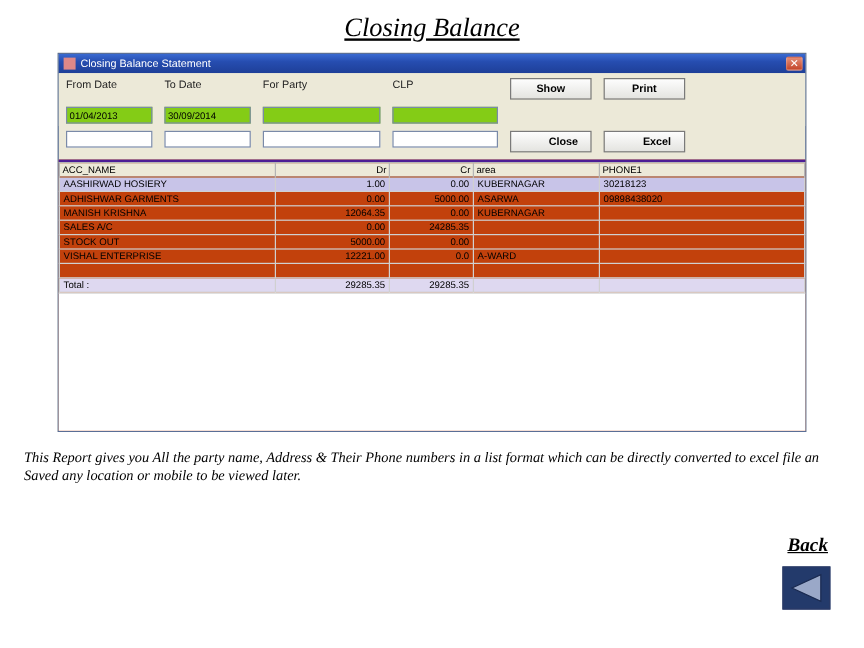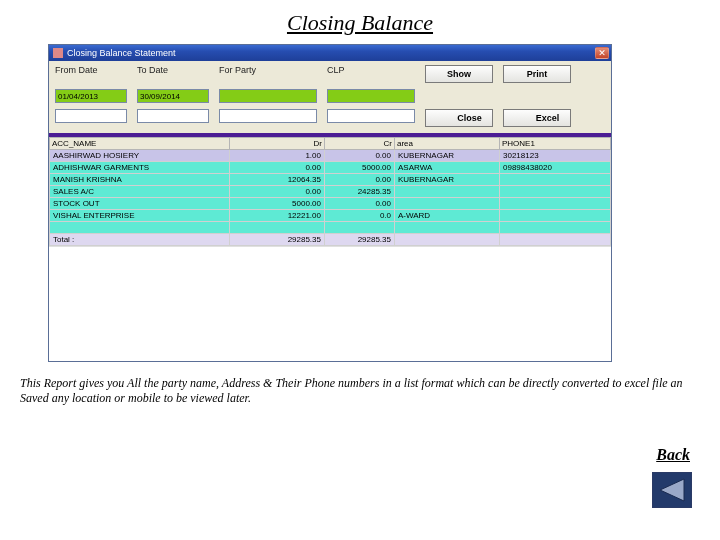--- a/index.html
+++ b/index.html
@@ -14,21 +14,21 @@
   .page-title {
     text-align: center;
     font-size: 22px;
     font-style: italic;
     font-weight: normal;
     text-decoration: underline;
     padding: 10px 0 8px 0;
   }
   .app-window {
     margin: 0 48px;
-    width: 564px;
+    width: 624px;
     border: 1px solid #5a6e96;
     font-family: Tahoma, Arial, sans-serif;
     font-size: 9px;
     background: #ece9d8;
   }
   .titlebar {
     height: 16px;
     background: linear-gradient(#3a6ad1, #264db0 40%, #1e3f98);
     color: #fff;
     display: flex;
@@ -88,22 +88,22 @@
   .row2 .btn {
     height:18px;
     border:1px solid #7a7a7a;
     background:linear-gradient(#fdfdfd,#e4e4e0);
     font-size:9px; font-weight:bold;
     display:flex; align-items:center; justify-content:center;
     cursor:pointer;
     padding-left:21px;
   }
   .grid-area {
-    background:#5eead4;
-    border-top:4px solid #4c1d95;
+    background:#c2410c;
+    border-top:2px solid #4c1d95;
   }
   table.grid {
     width:100%;
     border-collapse:collapse;
     table-layout:fixed;
     font-size:8px;
   }
   table.grid th {
     background:#ece9d8;
     border:1px solid #b5b5b5;

